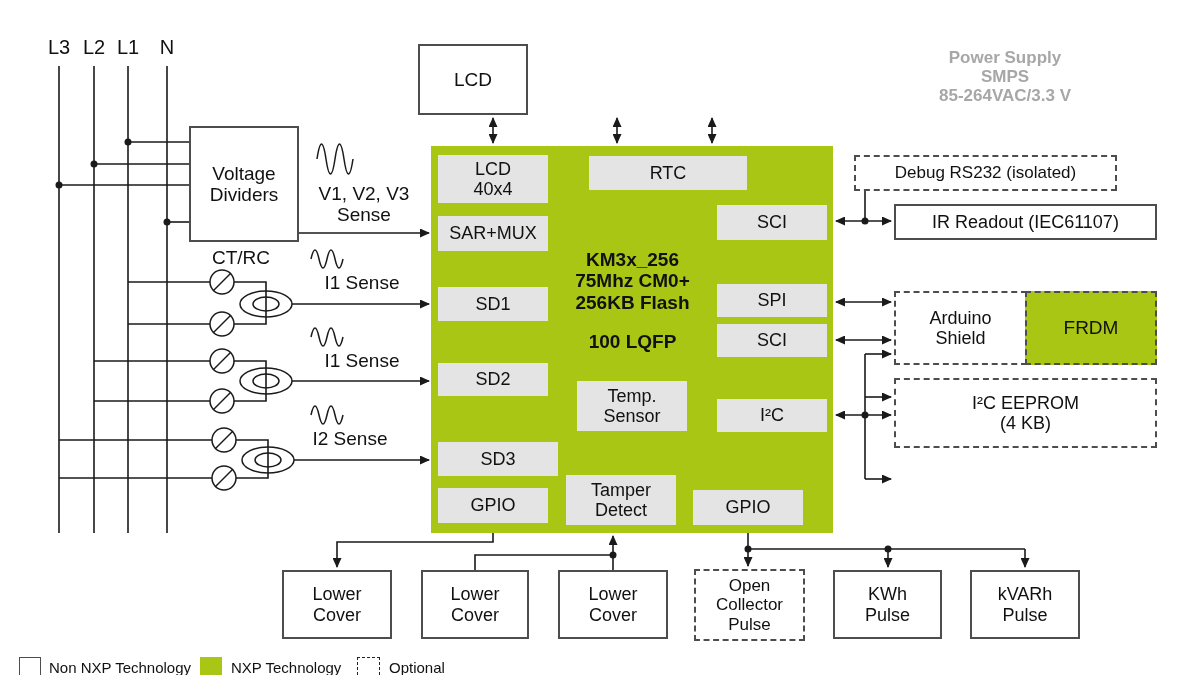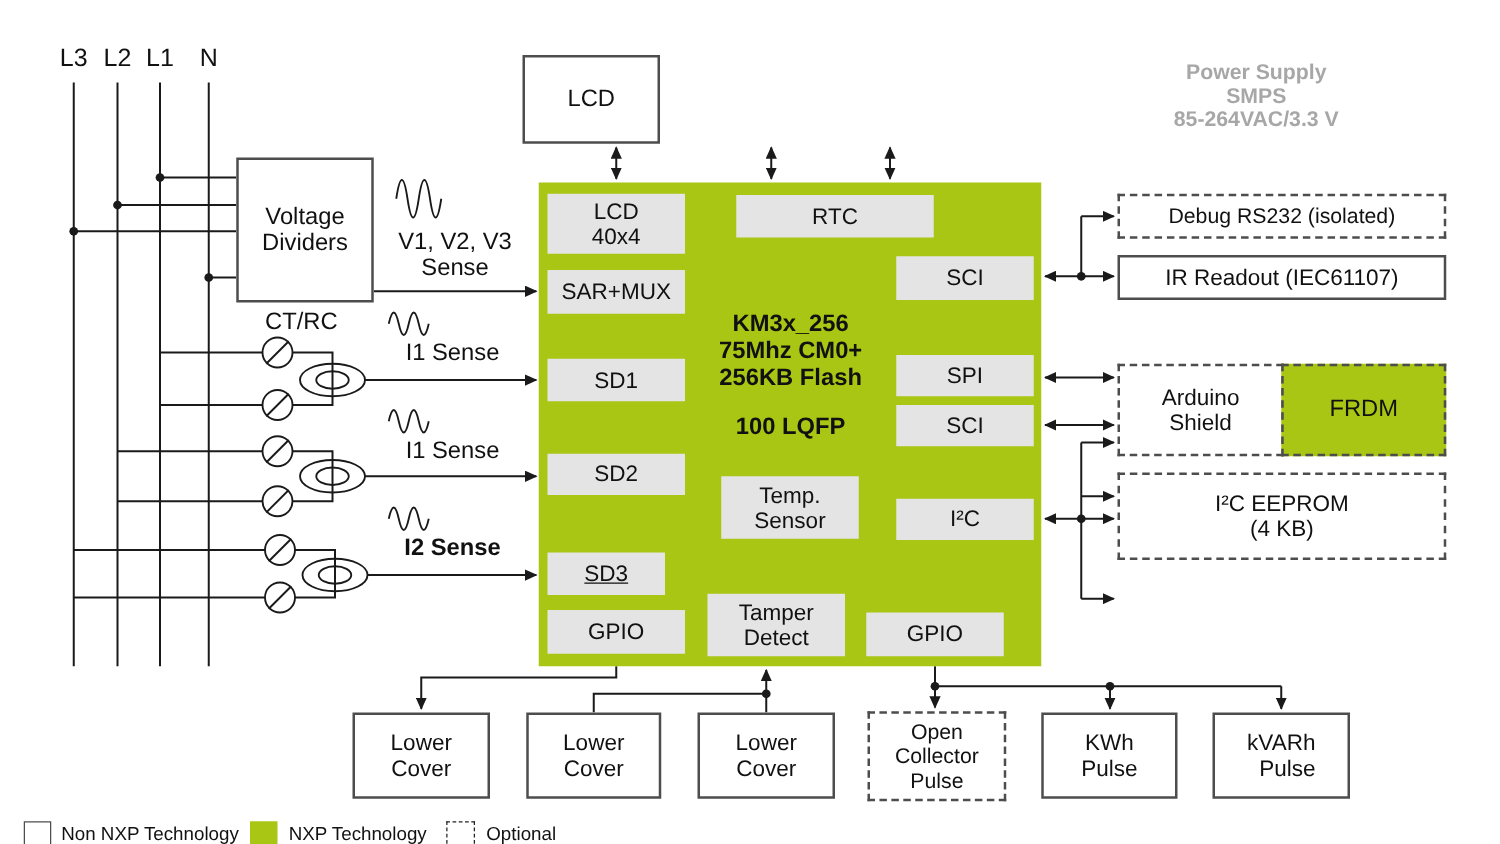--- a/index.html
+++ b/index.html
@@ -153,72 +153,72 @@
   <div class="lbl fs20 center" style="left:151px;top:8px;width:32px;">N</div>
 
   <div class="box solid fs19" style="left:189px;top:98px;width:110px;height:116px;">Voltage
 Dividers</div>
 
   <div class="lbl fs19 center" style="left:308px;top:155px;width:112px;">V1, V2, V3
 Sense</div>
   <div class="lbl fs19" style="left:212px;top:219px;">CT/RC</div>
   <div class="lbl fs19 center" style="left:316px;top:244px;width:92px;">I1 Sense</div>
   <div class="lbl fs19 center" style="left:316px;top:322px;width:92px;">I1 Sense</div>
-  <div class="lbl fs19 center" style="left:316px;top:400px;width:92px;font-weight:bold;">I2 Sense</div>
+  <div class="lbl fs19 center" style="left:304px;top:400px;width:92px;">I2 Sense</div>
 
   <div class="box solid fs19" style="left:418px;top:16px;width:110px;height:71px;">LCD</div>
 
   <div class="lbl bold fs17 center note" style="left:870px;top:20px;width:270px;">Power Supply
 SMPS
 85-264VAC/3.3 V</div>
 
   <div class="mcu" style="left:431px;top:118px;width:402px;height:387px;"></div>
   <div class="lbl bold fs19 center" style="left:505px;top:221px;width:255px;">KM3x_256
 75Mhz CM0+
 256KB Flash</div>
   <div class="lbl bold fs19 center" style="left:505px;top:303px;width:255px;">100 LQFP</div>
 
   <div class="box gray" style="left:438px;top:127px;width:110px;height:48px;">LCD
 40x4</div>
   <div class="box gray" style="left:438px;top:188px;width:110px;height:35px;">SAR+MUX</div>
   <div class="box gray" style="left:438px;top:259px;width:110px;height:34px;">SD1</div>
   <div class="box gray" style="left:438px;top:335px;width:110px;height:33px;">SD2</div>
-  <div class="box gray" style="left:438px;top:414px;width:94px;height:34px;text-decoration:underline;">SD3</div>
+  <div class="box gray" style="left:438px;top:414px;width:120px;height:34px;">SD3</div>
   <div class="box gray" style="left:438px;top:460px;width:110px;height:35px;">GPIO</div>
   <div class="box gray" style="left:589px;top:128px;width:158px;height:34px;">RTC</div>
   <div class="box gray" style="left:717px;top:177px;width:110px;height:35px;">SCI</div>
   <div class="box gray" style="left:717px;top:256px;width:110px;height:33px;">SPI</div>
   <div class="box gray" style="left:717px;top:296px;width:110px;height:33px;">SCI</div>
   <div class="box gray" style="left:717px;top:371px;width:110px;height:33px;">I²C</div>
   <div class="box gray" style="left:693px;top:462px;width:110px;height:35px;">GPIO</div>
   <div class="box gray" style="left:577px;top:353px;width:110px;height:50px;">Temp.
 Sensor</div>
   <div class="box gray" style="left:566px;top:447px;width:110px;height:50px;">Tamper
 Detect</div>
 
-  <div class="box dashed fs17" style="left:894px;top:127px;width:263px;height:36px;text-align:right;">Debug RS232 (isolated)</div>
+  <div class="box dashed fs17" style="left:854px;top:127px;width:263px;height:36px;text-align:right;">Debug RS232 (isolated)</div>
   <div class="box solid" style="left:894px;top:176px;width:263px;height:36px;">IR Readout (IEC61107)</div>
   <div class="box dashed" style="left:894px;top:263px;width:133px;height:74px;">Arduino
 Shield</div>
   <div class="box dashed greenfill fs19" style="left:1025px;top:263px;width:132px;height:74px;">FRDM</div>
   <div class="box dashed" style="left:894px;top:350px;width:263px;height:70px;">I²C EEPROM
 (4 KB)</div>
 
   <div class="box solid" style="left:282px;top:542px;width:110px;height:69px;">Lower
 Cover</div>
   <div class="box solid" style="left:421px;top:542px;width:108px;height:69px;">Lower
 Cover</div>
   <div class="box solid" style="left:558px;top:542px;width:110px;height:69px;">Lower
 Cover</div>
   <div class="box dashed fs17" style="left:694px;top:541px;width:111px;height:72px;">Open
 Collector
 Pulse</div>
   <div class="box solid" style="left:833px;top:542px;width:109px;height:69px;">KWh
 Pulse</div>
-  <div class="box solid" style="left:970px;top:542px;width:110px;height:69px;text-align:right;">kVARh
+  <div class="box solid" style="left:970px;top:542px;width:110px;height:69px;">kVARh
 Pulse</div>
 
   <div class="swatch sw-solid" style="left:19px;top:629px;width:22px;height:22px;"></div>
   <div class="lbl fs15" style="left:49px;top:632px;text-align:right;">Non NXP Technology</div>
   <div class="swatch greenfill" style="left:200px;top:629px;width:22px;height:22px;"></div>
   <div class="lbl fs15" style="left:231px;top:632px;">NXP Technology</div>
   <div class="swatch sw-dashed" style="left:357px;top:629px;width:23px;height:23px;"></div>
   <div class="lbl fs15" style="left:389px;top:632px;">Optional</div>
 
 </div>

